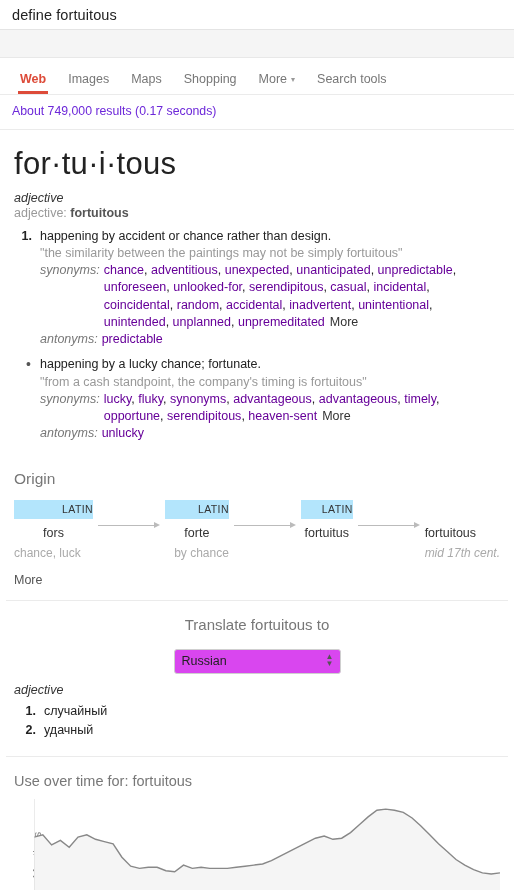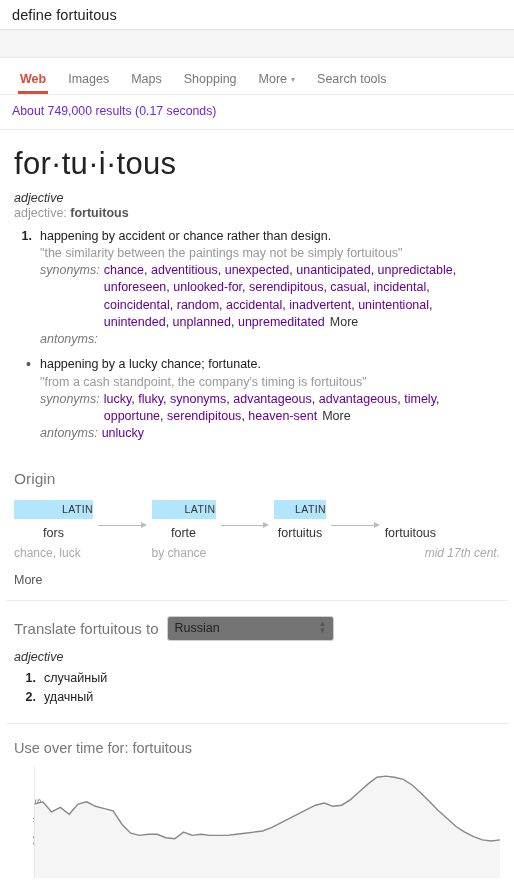--- a/index.html
+++ b/index.html
@@ -248,48 +248,49 @@
     border-left: 6px solid #bbbbbb;
     border-top: 3.5px solid transparent;
     border-bottom: 3.5px solid transparent;
   }
   .etym-gloss {
     font-size: 12px;
     color: #aaaaaa;
     margin-top: 6px;
     white-space: nowrap;
   }
-  .etym-gloss.ital { font-style: italic; margin-left: 40px; }
+  .etym-gloss.ital { font-style: italic; }
   .more-link {
     display: inline-block;
     font-size: 12.5px;
     color: #555555;
     padding: 13px 14px 13px 14px;
     text-decoration: none;
     cursor: pointer;
   }
 
   
   .translate-block { padding: 15px 14px 0 14px; }
   .translate-row {
     display: flex;
     align-items: center;
-    gap: 8px;
+    gap: 16px;
+    flex-direction: column;
   }
   .translate-label {
     font-size: 15px;
     color: #777777;
   }
   .lang-select {
     width: 167px;
     height: 25px;
     font-family: "Liberation Sans", sans-serif;
     font-size: 12.5px;
     color: #222;
-    background: #737373;
+    background: #d946ef;
     border: 1px solid #cfcfcf;
     border-radius: 3px;
     padding: 0 18px 0 7px;
     -webkit-appearance: none;
     appearance: none;
     position: relative;
     cursor: pointer;
   }
   .select-wrap { position: relative; display: inline-block; }
   .select-stepper {
@@ -386,20 +387,21 @@
       <div class="def-num">1.</div>
       <div class="def-body">
         <div class="def-gloss">happening by accident or chance rather than design.</div>
         <div class="def-example">"the similarity between the paintings may not be simply fortuitous"</div>
         <div class="syn-row">
           <span class="syn-label">synonyms:</span>
           <span class="syn-list" id="syn0"><a class="syn">chance</a>, <a class="syn">adventitious</a>, <a class="syn">unexpected</a>, <a class="syn">unanticipated</a>, <a class="syn">unpredictable</a>, <a class="syn">unforeseen</a>, <a class="syn">unlooked-for</a>, <a class="syn">serendipitous</a>, <a class="syn">casual</a>, <a class="syn">incidental</a>, <a class="syn">coincidental</a>, <a class="syn">random</a>, <a class="syn">accidental</a>, <a class="syn">inadvertent</a>, <a class="syn">unintentional</a>, <a class="syn">unintended</a>, <a class="syn">unplanned</a>, <a class="syn">unpremeditated</a><a class="syn-more">More</a></span>
         </div>
         <div class="ant-row">
           <span class="syn-label">antonyms:</span>
+          <span class="syn-list" id="ant0"><a class="syn">predictable</a></span>
         </div>
       </div>
     </div>
 
     <div class="def-item" style="margin-top:8px;">
       <div class="def-bullet">•</div>
       <div class="def-body">
         <div class="def-gloss">happening by a lucky chance; fortunate.</div>
         <div class="def-example">"from a cash standpoint, the company's timing is fortuitous"</div>
         <div class="syn-row">
@@ -418,21 +420,21 @@
   
   <div class="sect-title">Origin</div>
   <div class="etym">
     <div class="etym-grid" id="etym-grid">
         <div class="etym-col"><div class="etym-lang" style="width: 79px; background: rgb(179, 229, 252);">LATIN</div><div class="etym-word-row">
             <span class="etym-word" style="display: block; width: 79px; text-align: center;">fors</span>
           </div><div class="etym-gloss" style="width: 79px; text-align: left;">chance, luck</div></div>
         <div class="etym-arrow" style="margin-top: 22px;"></div>
         <div class="etym-col"><div class="etym-lang" style="width: 64px; background: rgb(179, 229, 252);">LATIN</div><div class="etym-word-row">
             <span class="etym-word" style="display: block; width: 64px; text-align: center;">forte</span>
-          </div><div class="etym-gloss" style="width: 64px; text-align: left;">by chance</div></div>
+          </div><div class="etym-gloss" style="width: 64px; text-align: right;">by chance</div></div>
         <div class="etym-arrow" style="margin-top: 22px;"></div>
         <div class="etym-col"><div class="etym-lang" style="width: 52px; background: rgb(179, 229, 252);">LATIN</div><div class="etym-word-row">
             <span class="etym-word" style="display: block; width: 52px; text-align: center;">fortuitus</span>
           </div><div class="etym-gloss" style="width: 52px; text-align: center;">&nbsp;</div></div>
         <div class="etym-arrow" style="margin-top: 22px;"></div>
         <div class="etym-col"><div class="etym-lang blank">&nbsp;</div><div class="etym-word-row">
             <span class="etym-word">fortuitous</span>
           </div><div class="etym-gloss ital">mid 17th cent.</div></div>
       </div>
   </div>

